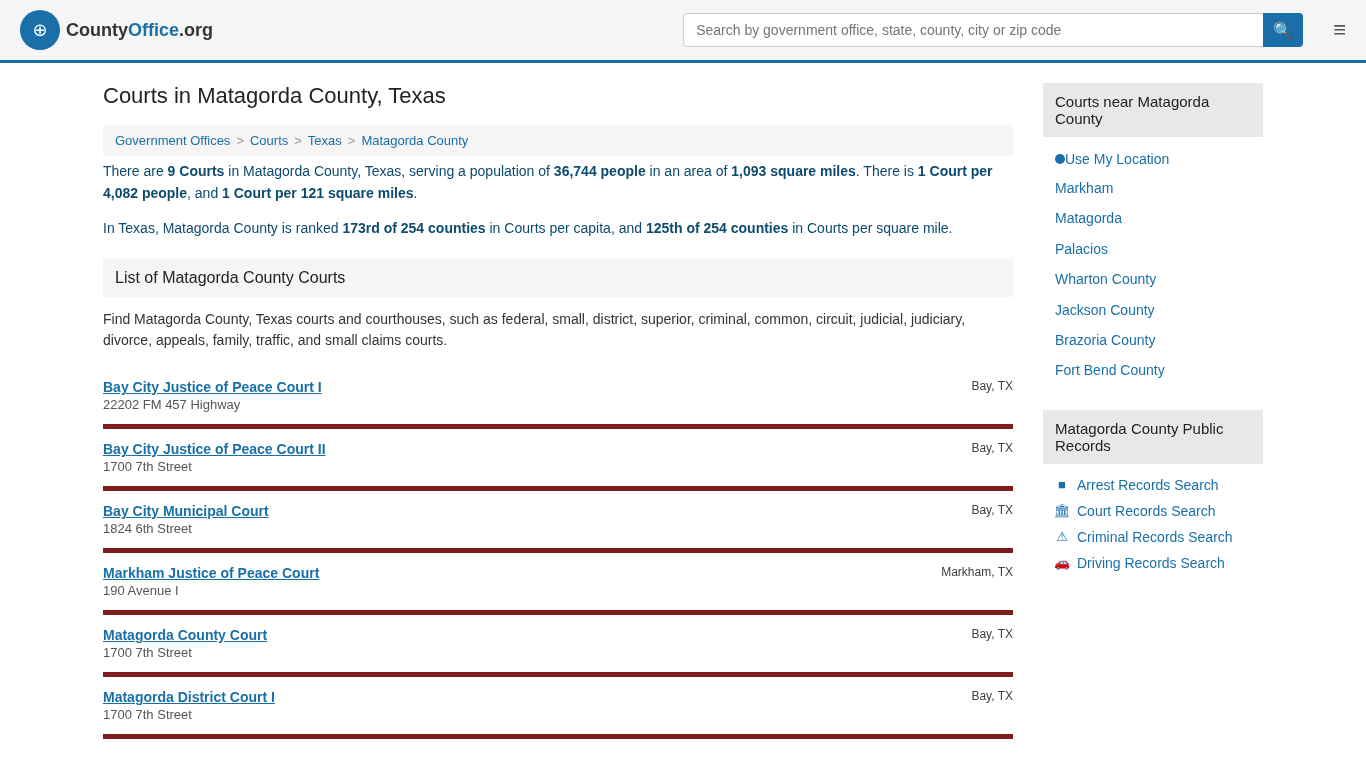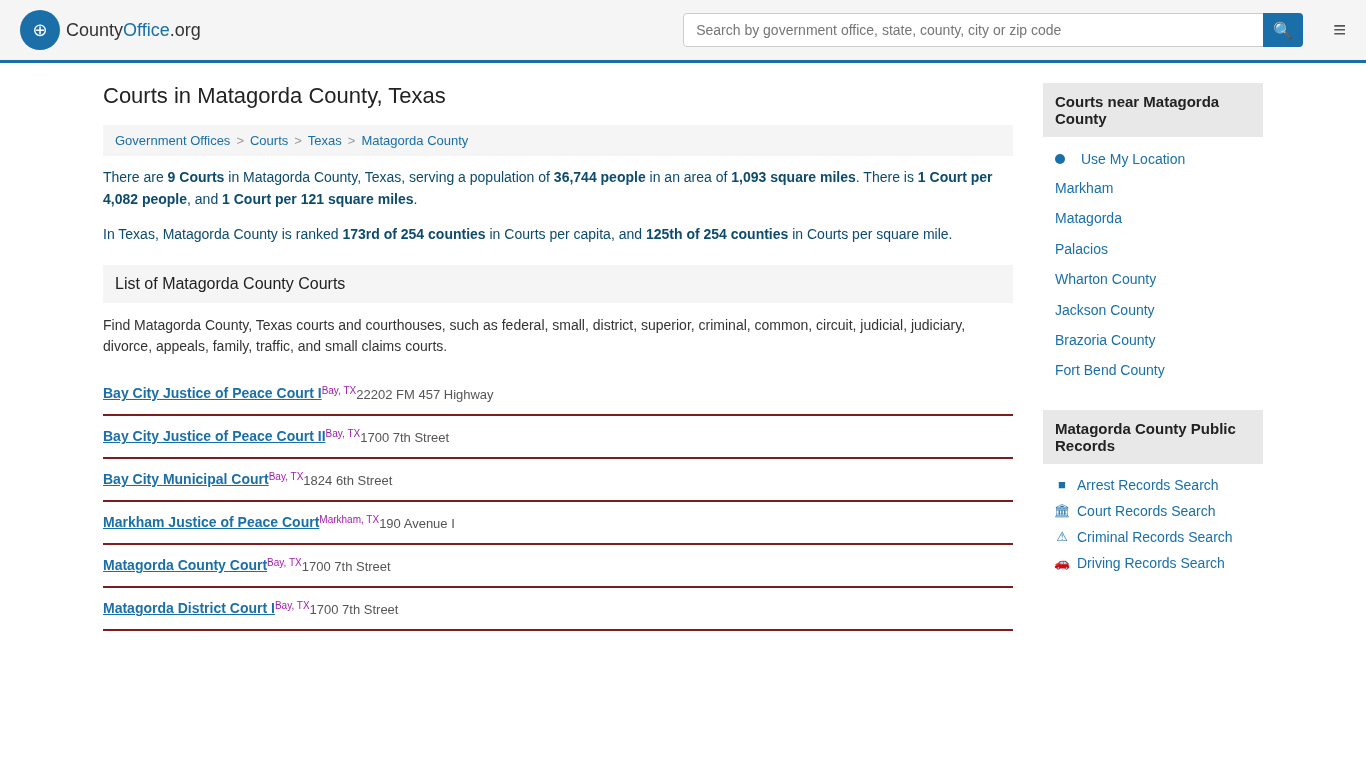--- a/index.html
+++ b/index.html
@@ -28,21 +28,21 @@
       background: #1a6fa8;
       display: flex;
       align-items: center;
       justify-content: center;
       color: white;
       font-size: 18px;
     }
     .logo-text {
       font-size: 18px;
       color: #333;
-      font-weight: normal;
+      font-weight: bold;
     }
     .logo-text span { color: #1a6fa8; }
     .search-area {
       flex: 1;
       display: flex;
       align-items: flex-start;
       max-width: 620px;
       margin-left: auto;
       position: relative;
     }
@@ -99,21 +99,21 @@
       color: #222;
       margin-bottom: 16px;
     }
 
     
     .breadcrumb {
       background: #f5f5f5;
       padding: 8px 12px;
       font-size: 13px;
       color: #666;
-      margin-bottom: 10px;
+      margin-bottom: 4px;
       display: flex;
       align-items: center;
       gap: 6px;
       flex-wrap: wrap;
     }
     .breadcrumb a {
       color: #1a6fa8;
       text-decoration: none;
     }
     .breadcrumb-sep { color: #999; }
@@ -139,72 +139,72 @@
 
     .section-desc {
       font-size: 14px;
       color: #333;
       line-height: 1.5;
       margin-bottom: 16px;
     }
 
     
     .court-item {
-      border-bottom: 2px solid #7f1d1d;
+      border-bottom: 5px solid #7f1d1d;
       padding: 12px 0;
       display: flex;
-      flex-direction: row;
+      flex-direction: column;
     }
     .court-item-row {
       display: flex;
       justify-content: space-between;
       align-items: flex-start;
     }
     .court-name {
       font-size: 14px;
       font-weight: bold;
       color: #1a6fa8;
       text-decoration: underline;
       cursor: pointer;
     }
     .court-location {
-      color: #a21caf;
-      font-size: 10px;
+      color: #404040;
+      font-size: 12px;
       white-space: nowrap;
     }
     .court-address {
       font-size: 13px;
       color: #555;
       margin-top: 2px;
     }
 
     
     .sidebar-section {
       margin-bottom: 24px;
     }
     .sidebar-title {
       background: #e8e8e8;
       padding: 10px 12px;
       font-size: 15px;
-      font-weight: bold;
+      font-weight: normal;
       color: #222;
       margin-bottom: 8px;
     }
     .sidebar-link {
       display: block;
       color: #1a6fa8;
       text-decoration: none;
       padding: 4px 12px;
       font-size: 14px;
       line-height: 1.6;
     }
     .use-location {
       display: flex;
       align-items: center;
-      gap: 16px;
+      gap: 0;
       padding: 6px 12px;
       color: #1a6fa8;
       font-size: 14px;
       cursor: pointer;
     }
     .location-dot {
       width: 10px;
       height: 10px;
       background: #1a6fa8;
       border-radius: 50%;

